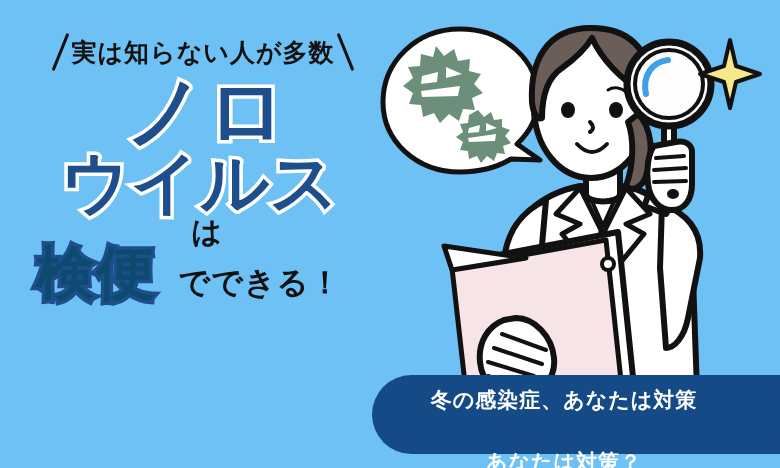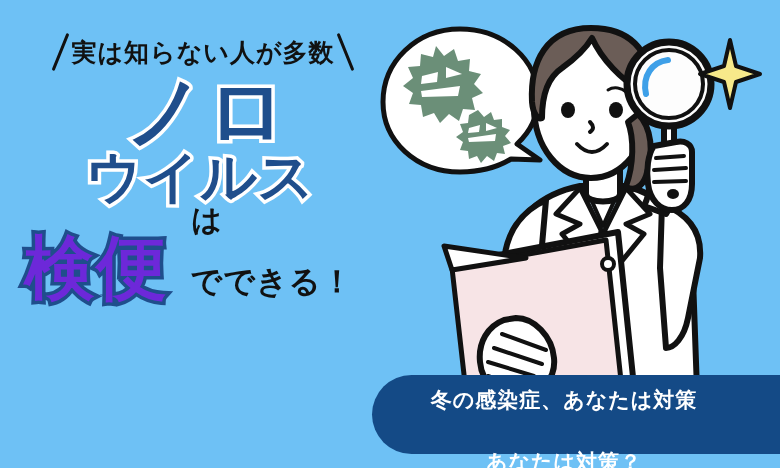--- a/index.html
+++ b/index.html
@@ -33,26 +33,26 @@
   .hl-row{
     display:flex;align-items:baseline;justify-content:center;
     line-height:0.98;white-space:nowrap;
   }
   .big-navy{
     font-size:78px;font-weight:700;color:#1f4e8c;
     -webkit-text-stroke:7px #ffffff;paint-order:stroke fill;
     letter-spacing:2px;
   }
   .big-white{
-    font-size:70px;font-weight:700;color:#6d28d9;
+    font-size:58px;font-weight:700;color:#0c4a6e;
     -webkit-text-stroke:7px #1f4e8c;paint-order:stroke fill;
     letter-spacing:2px;
   }
   .row1{margin-left:14px;}
-  .row2 .big-navy{font-size:56px;letter-spacing:0px;}
+  .row2 .big-navy{font-size:68px;letter-spacing:0px;}
   .row3{margin-left:6px;}
   .row4{margin-left:-22px;}
   .small-black{
     font-size:30px;font-weight:700;color:#111;margin-left:8px;
     letter-spacing:1px;
   }
   .small-black.trail{font-size:31px;margin-left:22px;}
 
   
   .bubble-wrap{position:absolute;left:378px;top:24px;width:170px;height:165px;}

